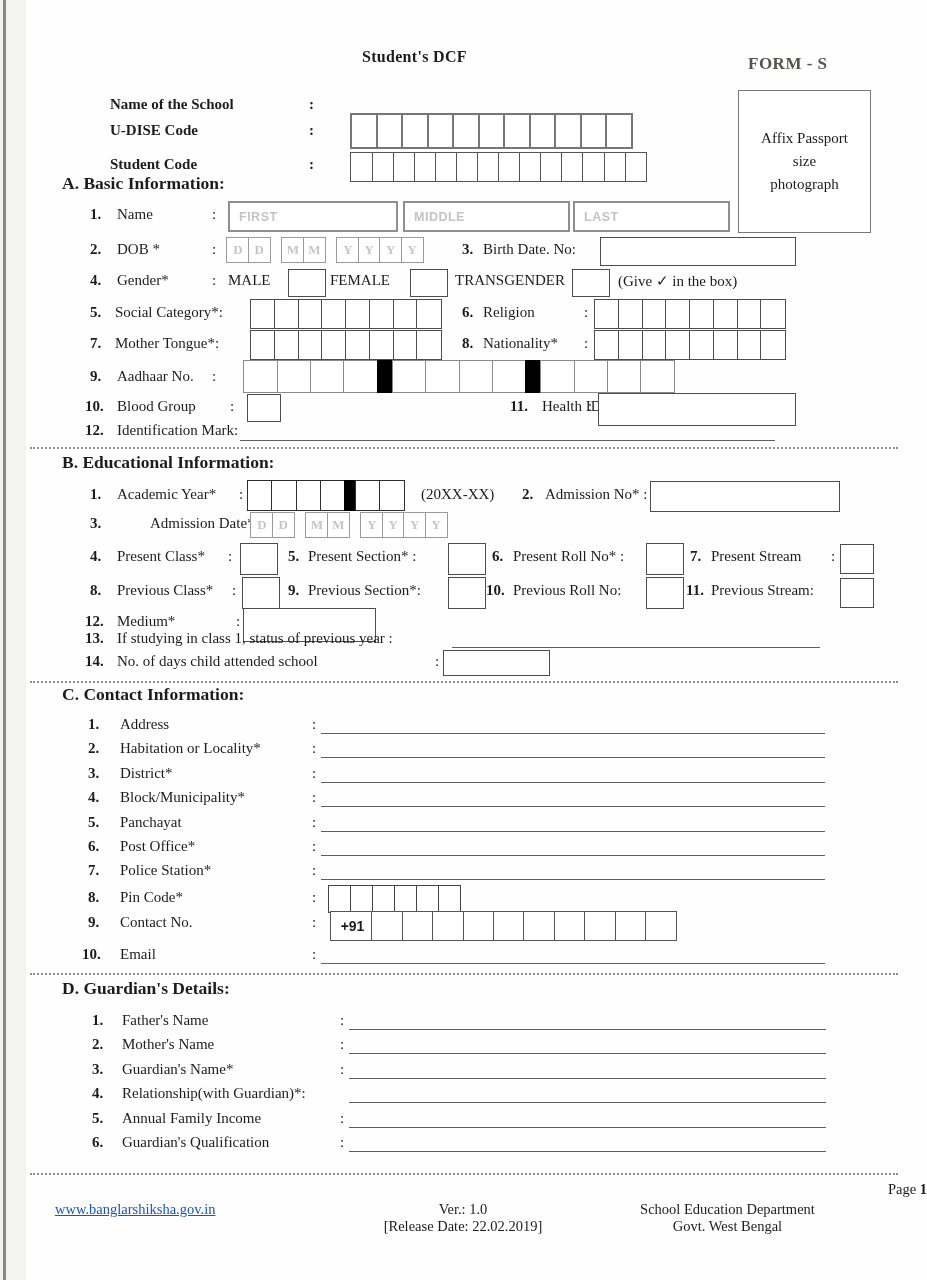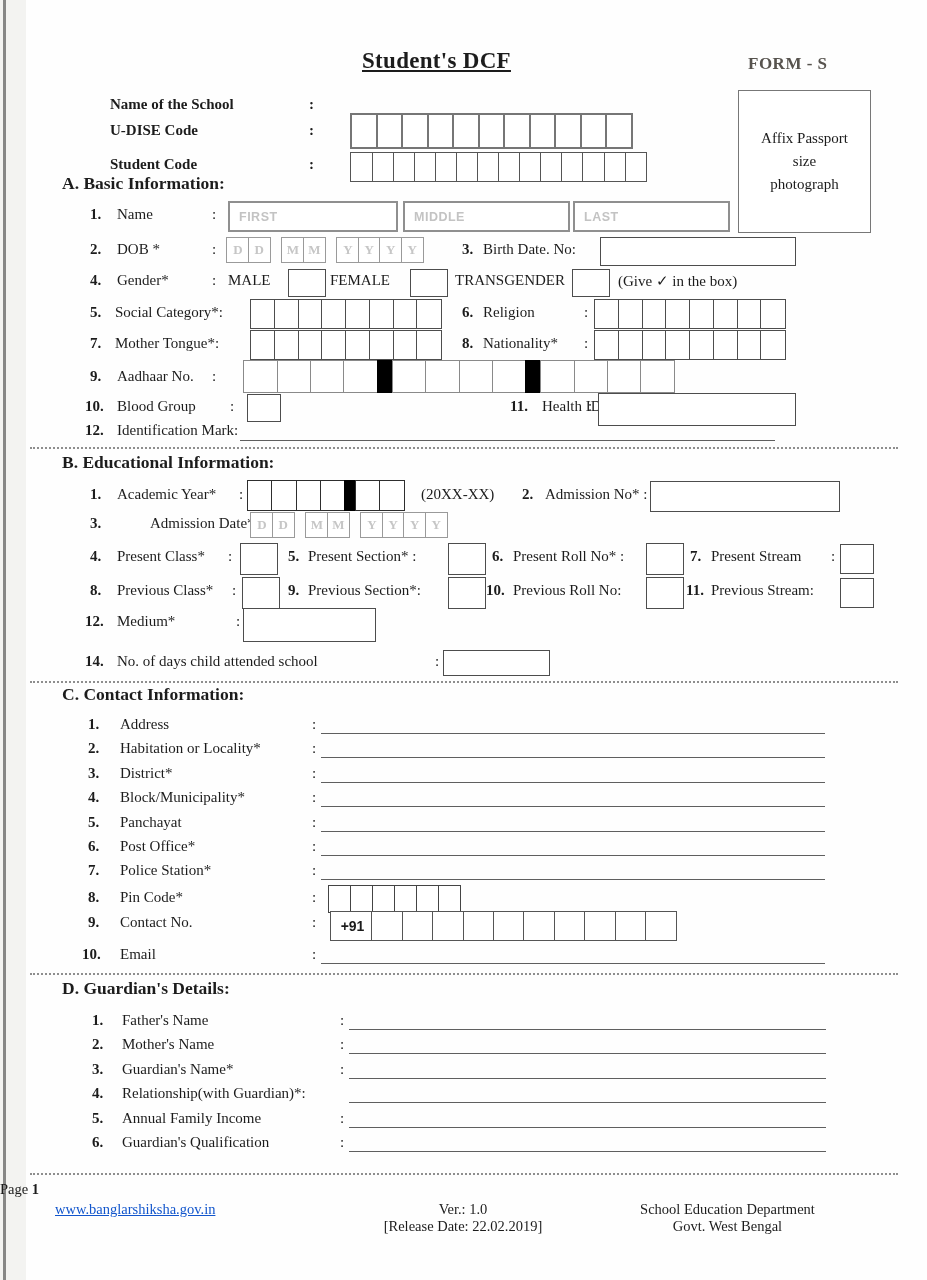--- a/index.html
+++ b/index.html
@@ -5,21 +5,21 @@
   html,body{margin:0;padding:0;}
   body{width:927px;height:1280px;background:#fbfbfa;font-family:"Liberation Serif",serif;color:#1c1c1c;}
   #page{position:relative;width:927px;height:1280px;background:#fefefe;overflow:hidden;}
   .scan-strip{position:absolute;left:0;top:0;width:26px;height:1280px;background:#f3f3f1;}
   .scan-line{position:absolute;left:3px;top:0;width:3px;height:1280px;background:#6b6b6b;opacity:.8;}
   .abs{position:absolute;}
   .r{position:absolute;left:0;width:927px;font-size:15px;}
   .r span, .r div{position:absolute;top:0;white-space:nowrap;}
   .b{font-weight:bold;}
   .num{font-weight:bold;}
-  .title{font-size:23px;font-weight:bold;text-decoration:underline;letter-spacing:.3px;}
+  .title{font-size:16px;font-weight:bold;letter-spacing:.3px;}
   .formtag{font-size:17px;font-weight:bold;color:#57534e;letter-spacing:.5px;}
   .sect{font-size:17.5px;font-weight:bold;}
   .photo{position:absolute;border:1.5px solid #777;background:#fff;text-align:center;font-size:15px;line-height:1.55;display:flex;flex-direction:column;justify-content:center;}
   .cells{display:flex;align-items:flex-start;}
   .cells span{position:static;box-sizing:border-box;background:#fff;display:flex;align-items:center;justify-content:center;}
   .c-ud span{width:27.5px;height:36px;border:2px solid #767676;margin-left:-2px;}
   .c-sc span{width:22.7px;height:30px;border:1.6px solid #555;margin-left:-1.6px;}
   .c-dob span{width:23px;height:26px;border:1.6px solid #9a9a9a;margin-left:-1.6px;color:#c6c6c6;font-size:13px;font-weight:bold;}
   .c-cat span{width:25.4px;height:30px;border:1.7px solid #4d4d4d;margin-left:-1.7px;}
   .c-aad span{width:35px;height:33px;border:1.7px solid #8a8a8a;margin-left:-1.7px;}
@@ -313,20 +313,25 @@
     <span class="box" style="left:840px;top:2px;width:34px;height:30px;"></span>
   </div>
 
   <div class="r" style="top:604px;height:38px;">
     <span class="num" style="left:85px;top:9px;">12.</span>
     <span style="left:117px;top:9px;">Medium*</span>
     <span style="left:236px;top:9px;">:</span>
     <span class="box" style="left:243px;top:4px;width:133px;height:34px;"></span>
   </div>
 
+  <div class="r" style="top:630px;height:24px;">
+    <span class="num" style="left:85px;top:0px;">13.</span>
+    <span style="left:117px;top:0px;">If studying in class 1, status of previous year :</span>
+    <span class="wline" style="left:452px;top:17px;width:368px;"></span>
+  </div>
 
   <div class="r" style="top:650px;height:30px;">
     <span class="num" style="left:85px;top:3px;">14.</span>
     <span style="left:117px;top:3px;">No. of days child attended school</span>
     <span style="left:435px;top:3px;">:</span>
     <span class="box" style="left:443px;top:0px;width:107px;height:26px;"></span>
   </div>
 
   <div class="sep" style="top:681px;"></div>
 
@@ -451,20 +456,20 @@
   <div class="r" style="top:1134px;height:24px;">
     <span class="num" style="left:92px;">6.</span>
     <span style="left:122px;">Guardian's Qualification</span>
     <span style="left:340px;">:</span>
     <span class="wline" style="left:349px;top:17px;width:477px;"></span>
   </div>
 
   <div class="sep" style="top:1173px;"></div>
 
   <div class="r ctr ftxt" style="top:1181px;height:20px;width:927px;">
-    <span style="left:0;width:927px;text-align:left;"><span style="position:static;">Page</span> <span class="b" style="position:static;">1</span></span>
+    <span style="left:0;width:927px;text-align:right;"><span style="position:static;">Page</span> <span class="b" style="position:static;">1</span></span>
   </div>
   <div class="abs link" style="left:55px;top:1201px;">www.banglarshiksha.gov.in</div>
   <div class="abs ftxt ctr" style="left:333px;top:1201px;width:260px;">Ver.: 1.0</div>
   <div class="abs ftxt ctr" style="left:333px;top:1218px;width:260px;">[Release Date: 22.02.2019]</div>
   <div class="abs ftxt ctr" style="left:610px;top:1201px;width:235px;">School Education Department</div>
   <div class="abs ftxt ctr" style="left:610px;top:1218px;width:235px;">Govt. West Bengal</div>
 </div>
 
 </body></html>

